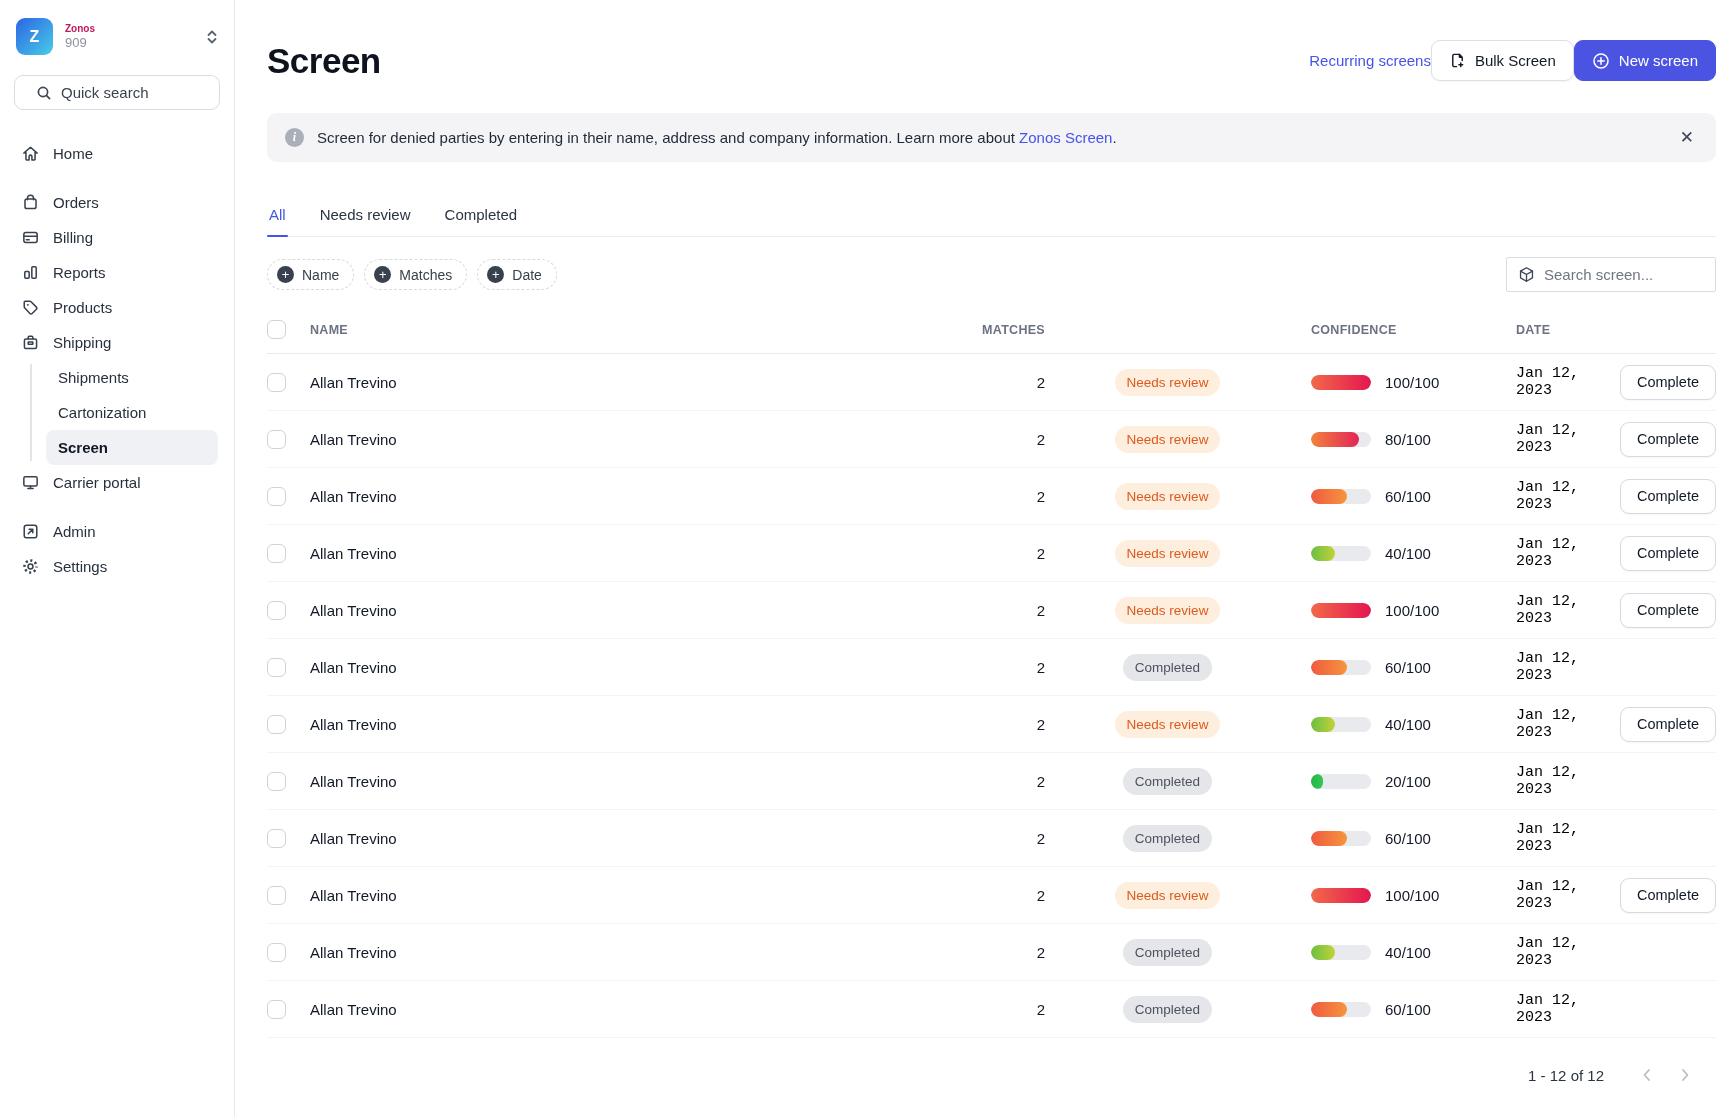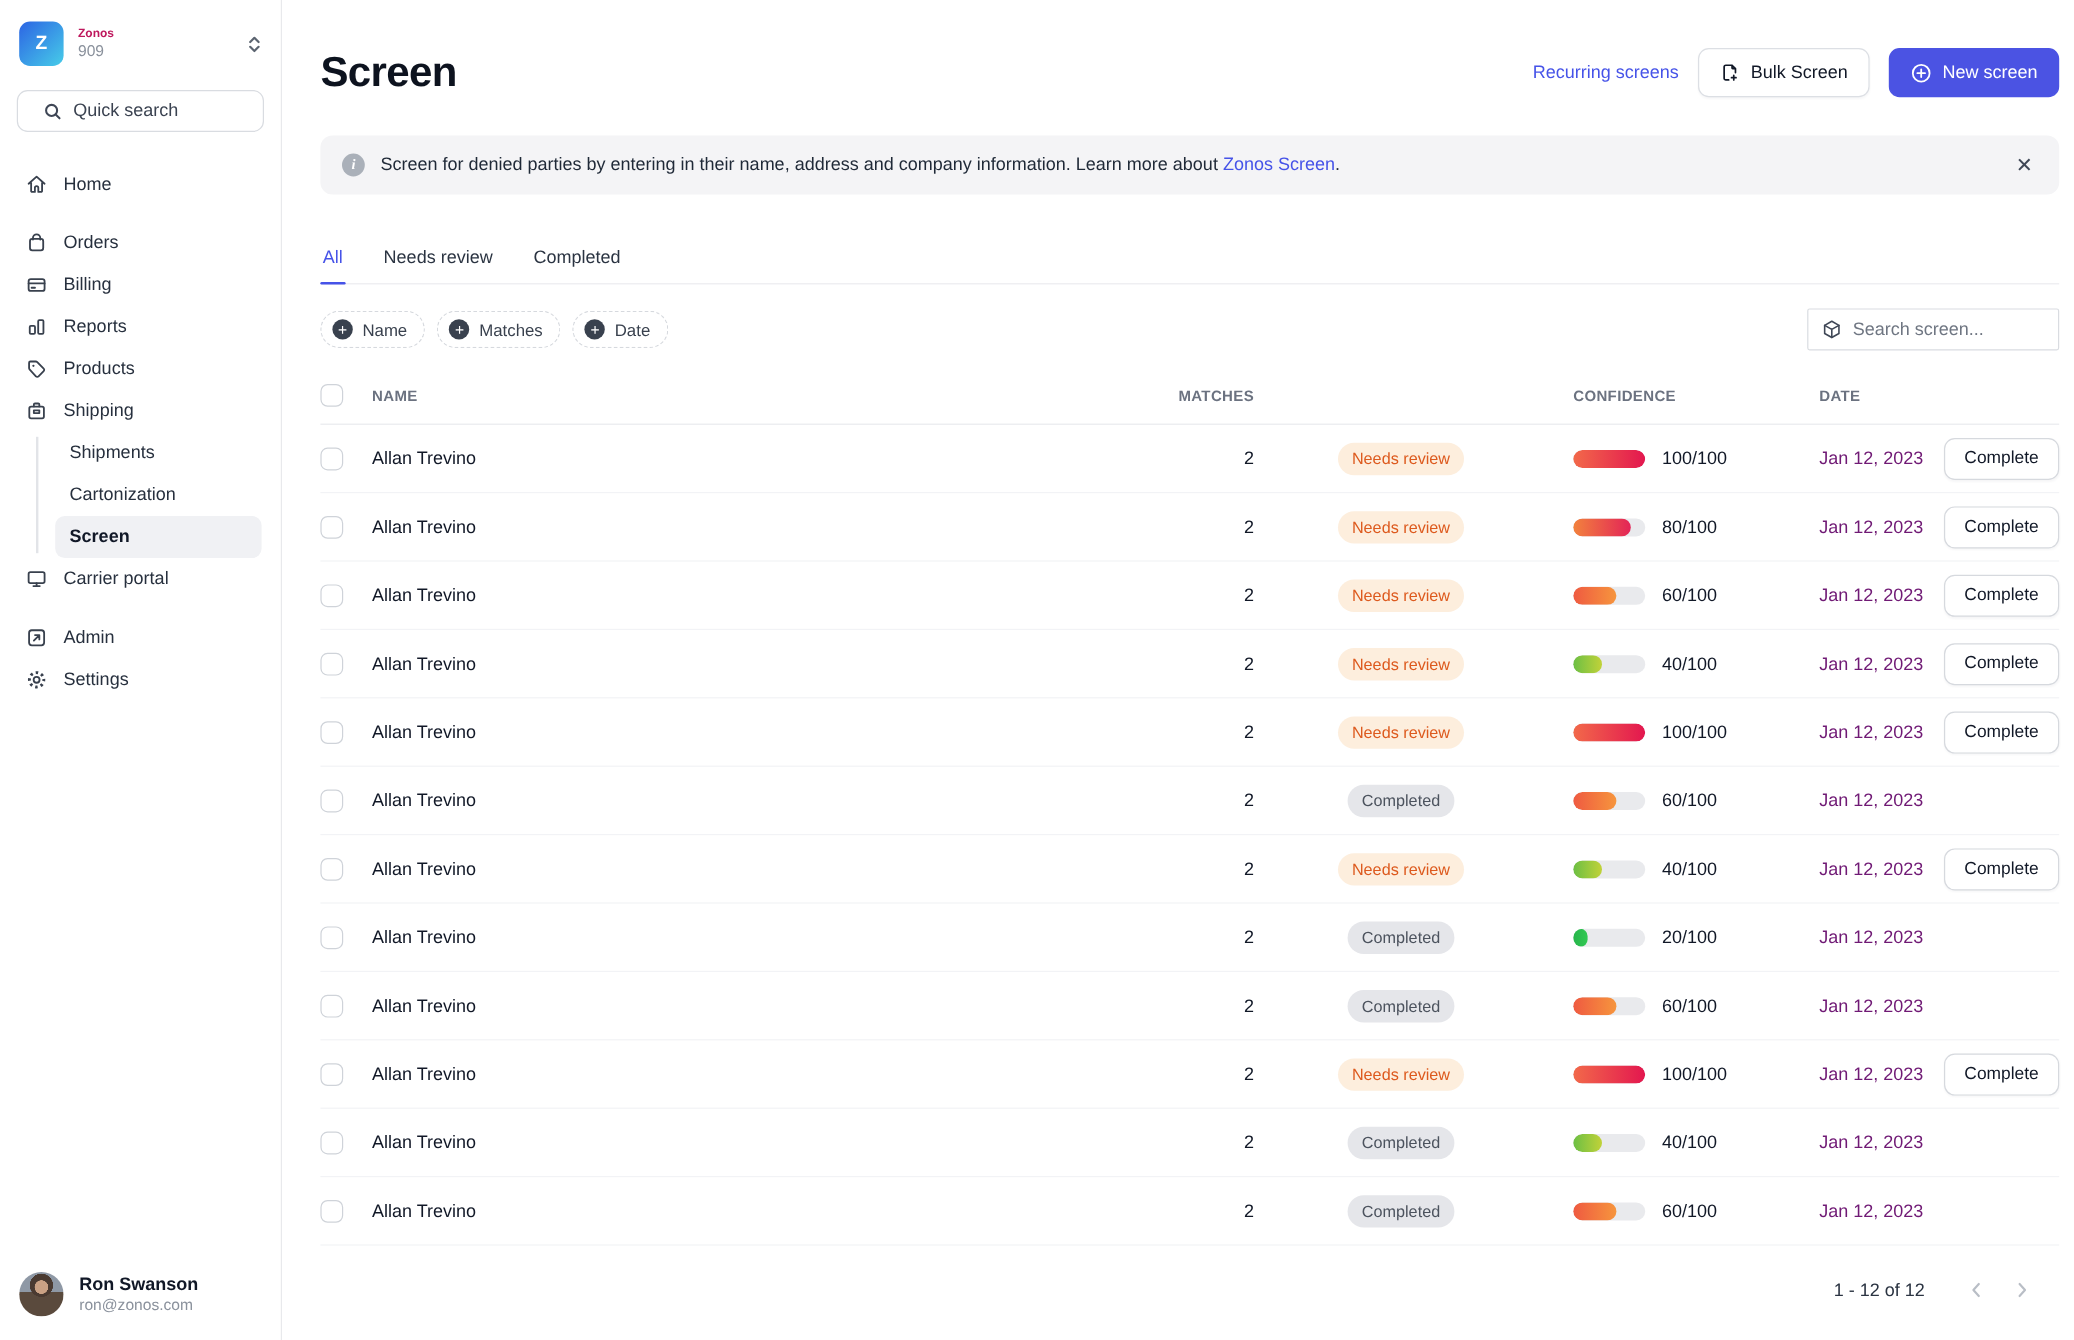--- a/index.html
+++ b/index.html
@@ -36,21 +36,21 @@
       radial-gradient(circle at 50% 34%, #caa184 0 18%, transparent 19%),
       radial-gradient(circle at 50% 30%, #4a3a31 0 30%, transparent 31%),
       linear-gradient(180deg,#8e98a5 0 45%, #5a4a3d 45% 100%); }
   .user-name { font-size:15px; font-weight:700; color:#111827; }
   .user-email { font-size:13px; color:#8a919c; margin-top:1px; }
 
   
   .main { flex:1; padding:0 12px 0 32px; position:relative; }
   .page-head { display:flex; align-items:center; margin-top:40px; }
   .page-title { font-size:35px; font-weight:700; color:#0d131f; letter-spacing:-0.5px; flex:1; }
-  .head-actions { display:flex; align-items:center; gap:16px; }
+  .head-actions { display:flex; align-items:center; }
   .link { color:#4653e8; font-size:15px; text-decoration:none; cursor:pointer; }
   .btn { height:41px; border-radius:9px; display:inline-flex; align-items:center; gap:9px; font-size:15px;
     padding:0 17px; cursor:pointer; font-family:inherit; }
   .btn-secondary { background:#fff; border:1px solid #dcdfe4; color:#111827; box-shadow:0 1px 2px rgba(16,24,40,.04); }
   .btn-primary { background:#4b53e3; border:1px solid #4b53e3; color:#fff; }
 
   .banner { margin-top:32px; background:#f4f4f6; border-radius:10px; height:49px; display:flex; align-items:center;
     padding:0 18px; gap:13px; }
   .info-badge { width:19px; height:19px; border-radius:50%; background:#aab0b9; color:#fff; font-size:12px; font-weight:700;
     display:flex; align-items:center; justify-content:center; font-family:"Liberation Serif", serif; font-style:italic; }
@@ -82,21 +82,21 @@
   .trow { height:57px; border-bottom:1px solid #f2f3f6; font-size:15px; color:#111827; }
   .checkbox { width:19px; height:19px; border:1.5px solid #cfd3d9; border-radius:6px; background:#fff; cursor:pointer; }
   .cell-matches { text-align:right; }
   .cell-badge { display:flex; justify-content:center; }
   .badge { height:27px; display:inline-flex; align-items:center; padding:0 12px; border-radius:999px; font-size:13.5px; }
   .badge.review { background:#fdeedd; color:#dd5a1e; }
   .badge.completed { background:#e5e6ea; color:#4c535e; }
   .cell-conf { display:flex; align-items:center; gap:14px; padding-left:21px; }
   .conf-track { width:60px; height:15px; border-radius:999px; background:#e9eaed; overflow:hidden; }
   .conf-fill { height:100%; border-radius:999px; }
-  .cell-date { padding-left:26px; color:#701a75; }
+  .cell-date { padding-left:26px; color:#000000;font-family:Liberation Mono, monospace; }
   .cell-action { display:flex; justify-content:flex-end;align-items:flex-end; }
   .btn-complete { height:35px; padding:0 16px; border-radius:9px; border:1px solid #d6d9de; background:#fff;
     font-size:14.5px; color:#111827; cursor:pointer; box-shadow:0 1px 2px rgba(16,24,40,.04); font-family:inherit; }
 
   .pagination { display:flex; align-items:center; justify-content:flex-end; gap:4px; margin-top:20px; padding-right:14px; }
   .page-label { font-size:15px; color:#2b3442; margin-right:22px; }
   .page-btn { width:34px; height:34px; display:flex; align-items:center; justify-content:center; color:#b9bec6; cursor:pointer; }
   svg { display:block; }
 </style>
 </head>
@@ -217,27 +217,20 @@
         <span class="ni">
             <svg width="19" height="19" viewBox="0 0 20 20" fill="none" stroke="currentColor">
               <circle cx="10" cy="10" r="6.3" stroke-width="2.6" stroke-dasharray="2.2 2.75" stroke-dashoffset="1"></circle>
               <circle cx="10" cy="10" r="2.6" stroke-width="1.6"></circle>
             </svg>
           </span>
         <span>Settings</span>
       </div>
     </nav>
 
-    <div class="user-row">
-      <div class="avatar"></div>
-      <div>
-        <div class="user-name">Ron Swanson</div>
-        <div class="user-email">ron@zonos.com</div>
-      </div>
-    </div>
   </aside>
 
   <main class="main">
 
     <div class="page-head">
       <h1 class="page-title">Screen</h1>
       <div class="head-actions">
         <a class="link">Recurring screens</a>
         <button class="btn btn-secondary">
           <span>

